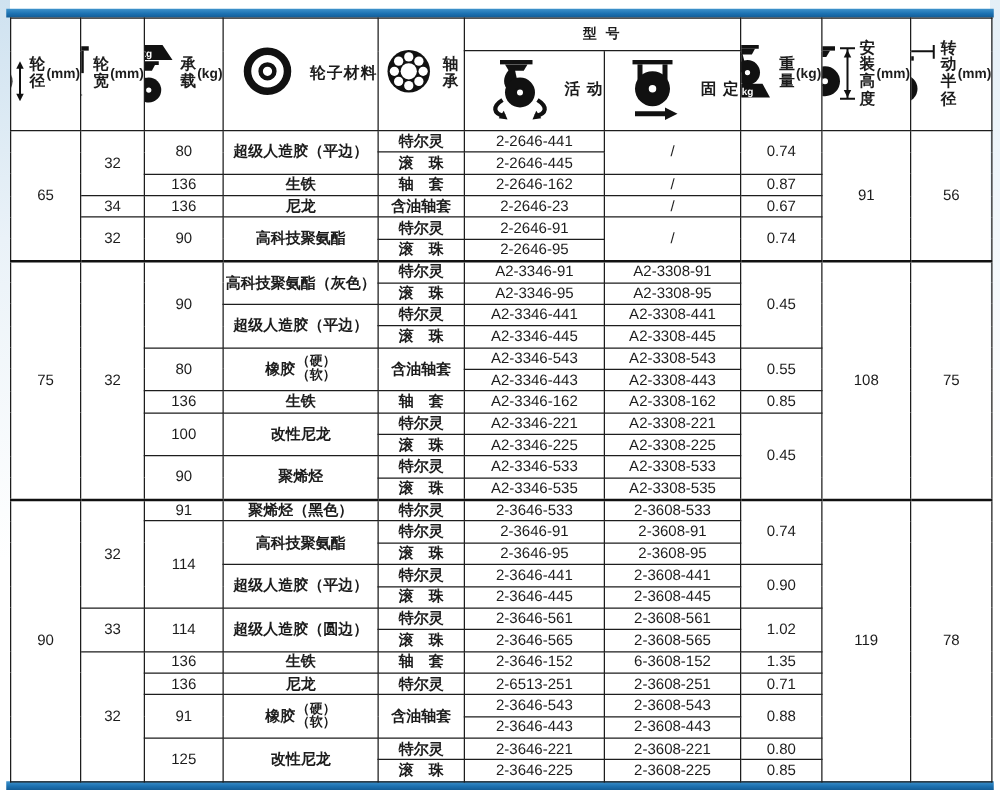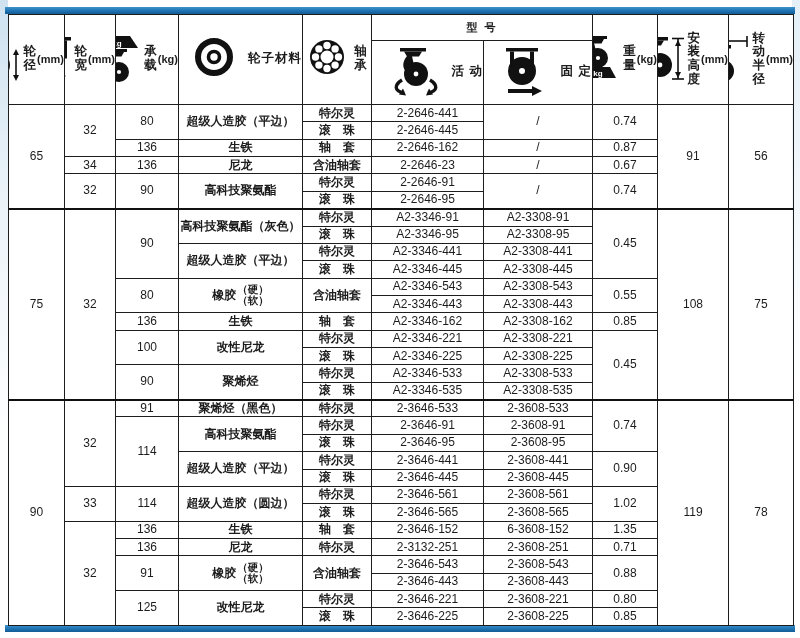--- a/index.html
+++ b/index.html
@@ -421,21 +421,21 @@
         <td class="cn">生铁</td>
         <td class="cn">轴　套</td>
         <td class="num">2-3646-152</td>
         <td class="num">6-3608-152</td>
         <td class="num">1.35</td>
       </tr>
       <tr>
         <td class="num">136</td>
         <td class="cn">尼龙</td>
         <td class="cn">特尔灵</td>
-        <td class="num">2-3132-251</td>
+        <td class="num">2-6513-251</td>
         <td class="num">2-3608-251</td>
         <td class="num">0.71</td>
       </tr>
       <tr>
         <td rowspan="2" class="num">91</td>
         <td rowspan="2" class="cn pair"><span>橡胶</span><span class="stk">
             <i>（硬）</i>
             <i>（软）</i>
           </span></td>
         <td rowspan="2" class="cn">含油轴套</td>

